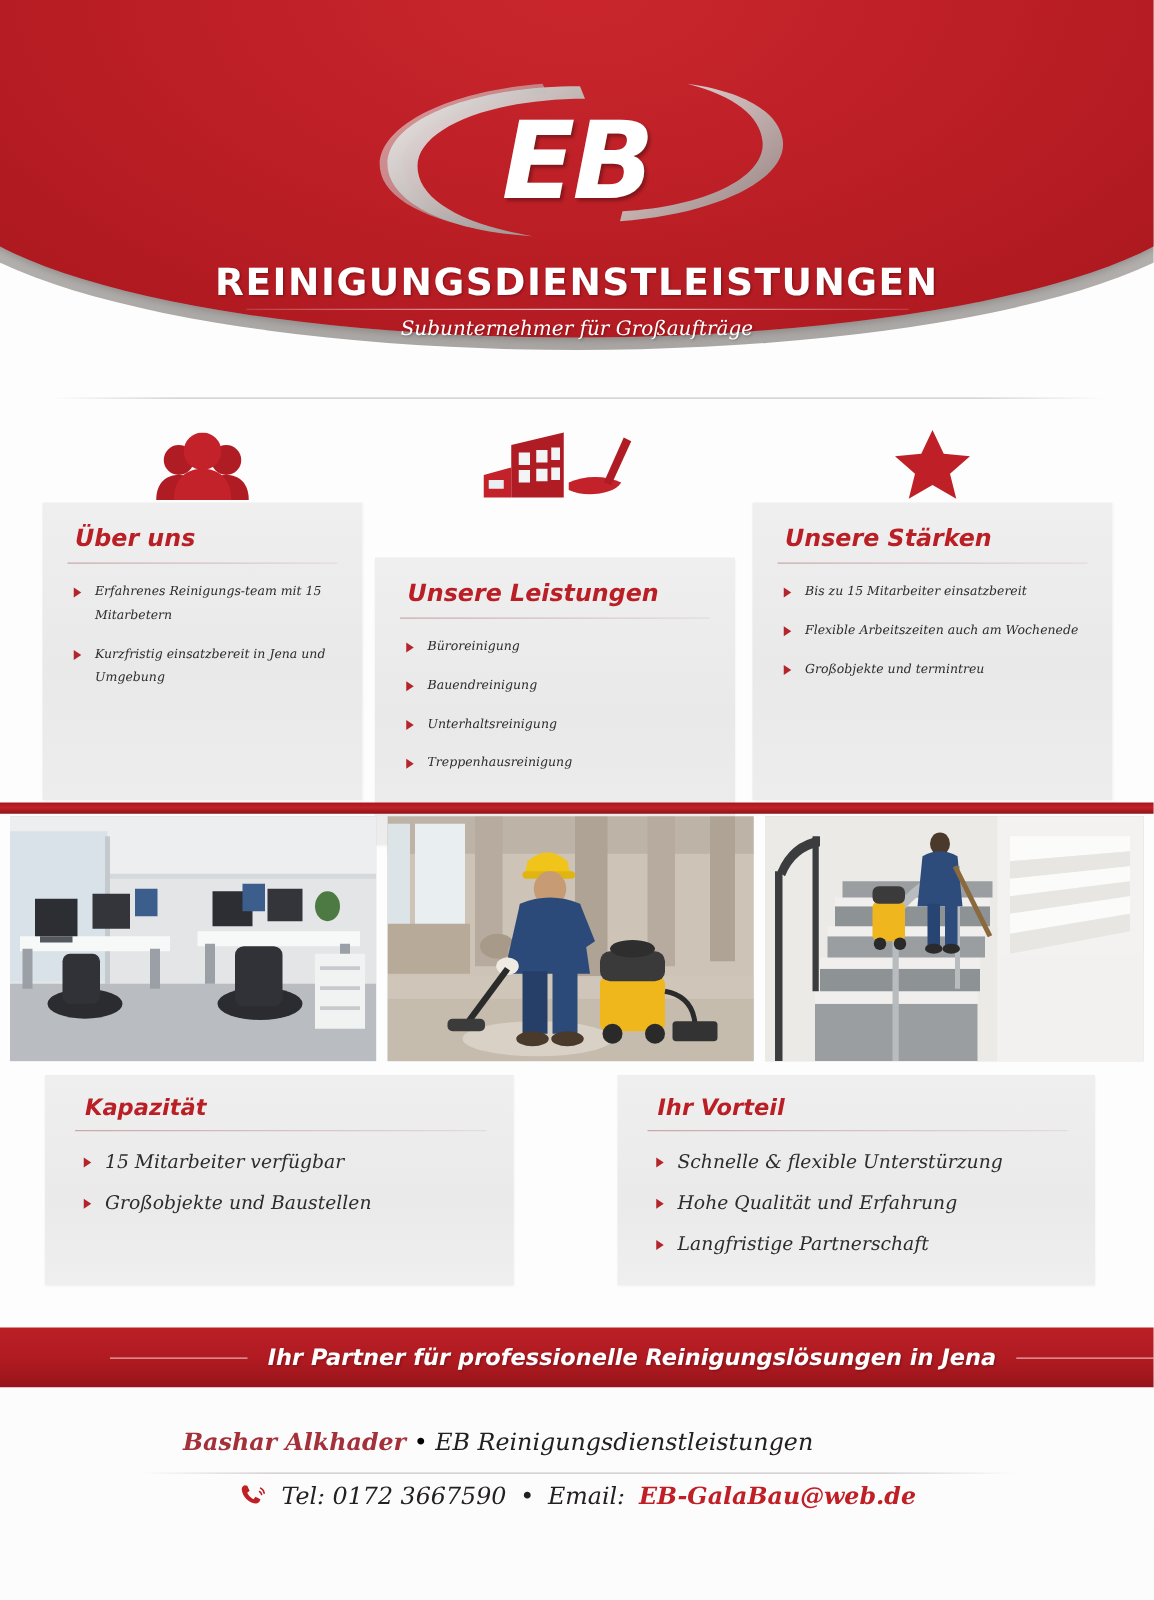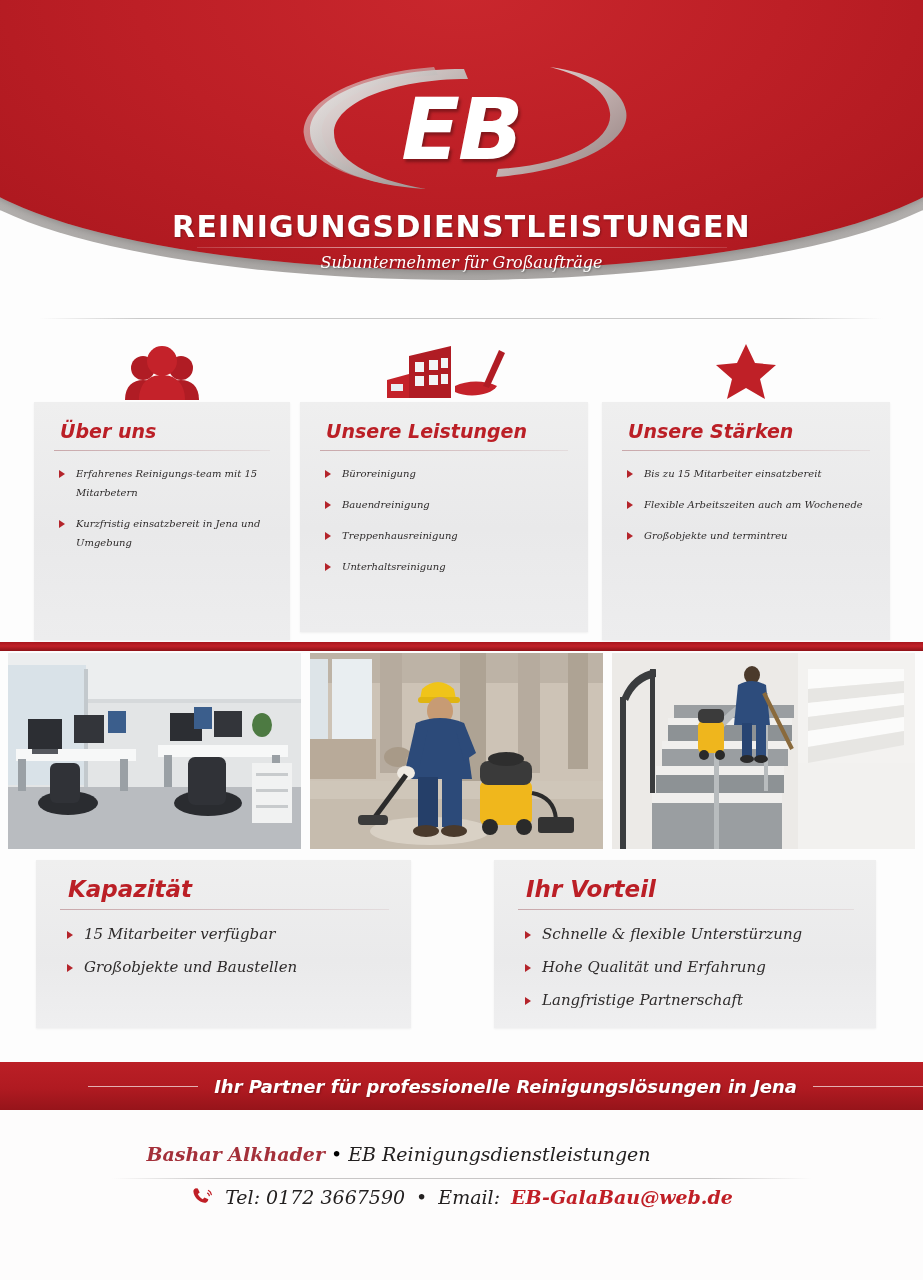--- a/index.html
+++ b/index.html
@@ -73,21 +73,21 @@
   }
 
   
   .cards { position:absolute; left:0; top:340px; width:923px; height:300px; }
   .card {
     position:absolute; top:62px;
     background:linear-gradient(180deg,#efefef 0%,#e9e9ea 55%,#ededee 100%);
     box-shadow:0 1px 2px rgba(0,0,0,.06);
   }
   .card.c1 { left:34px;  width:256px; height:238px; }
-  .card.c2 { left:300px; width:288px; height:230px; }
+  .card.c2 { left:300px; width:288px; height:230px;margin-top:44px; }
   .card.c3 { left:602px; width:288px; height:238px; }
 
   .card-icon {
     position:absolute; top:0; height:60px;
     display:flex; align-items:flex-end; justify-content:center;
   }
   .card-icon.i1 { left:34px;  width:256px; }
   .card-icon.i2 { left:300px; width:288px; }
   .card-icon.i3 { left:602px; width:288px; }
 
@@ -131,21 +131,21 @@
 
   
   .lower { position:absolute; left:0; top:860px; width:923px; height:180px; }
   .lcard {
     position:absolute; top:0;
     background:linear-gradient(180deg,#efefef 0%,#eaeaeb 60%,#efeff0 100%);
     box-shadow:0 1px 2px rgba(0,0,0,.06);
   }
   .lcard.l1 { left:36px;  width:375px; height:168px; }
   .lcard.l2 { left:494px; width:382px; height:168px; }
-  .lcard .card-title { font-size:23px; padding:16px 0 0 32px; }
+  .lcard .card-title { font-size:18px; padding:16px 0 0 32px; }
   .lcard .card-rule { margin:7px 22px 0 24px; }
   .lcard ul.bullets { margin-top:15px; padding-left:30px; }
   .lcard ul.bullets li { margin-bottom:14px; font-size:15px; }
 
   
   .footer-banner {
     position:absolute; left:0; top:1062px; width:923px; height:48px;
     background:linear-gradient(180deg,#bb1f26 0%,#b01a21 55%,#96141a 100%);
     display:flex; align-items:center; justify-content:flex-end;
   }
@@ -255,22 +255,22 @@
         <li>Kurzfristig einsatzbereit in Jena und Umgebung</li>
       </ul>
     </div>
 
     <div class="card c2">
       <div class="card-title">Unsere Leistungen</div>
       <div class="card-rule"></div>
       <ul class="bullets">
         <li>Büroreinigung</li>
         <li>Bauendreinigung</li>
+        <li>Unterhaltsreinigung</li>
         <li>Treppenhausreinigung</li>
-        <li>Unterhaltsreinigung</li>
       </ul>
     </div>
 
     <div class="card c3">
       <div class="card-title">Unsere Stärken</div>
       <div class="card-rule"></div>
       <ul class="bullets">
         <li>Bis zu 15 Mitarbeiter einsatzbereit</li>
         <li>Flexible Arbeitszeiten auch am Wochenede</li>
         <li>Großobjekte und termintreu</li>

